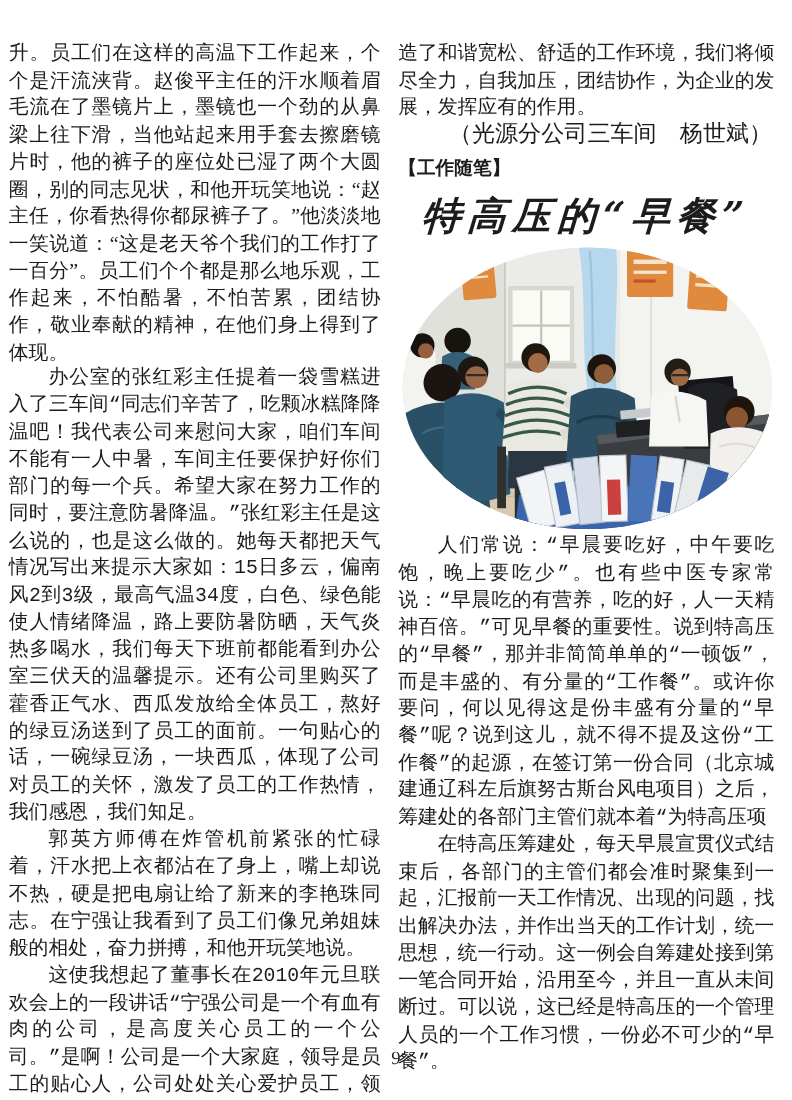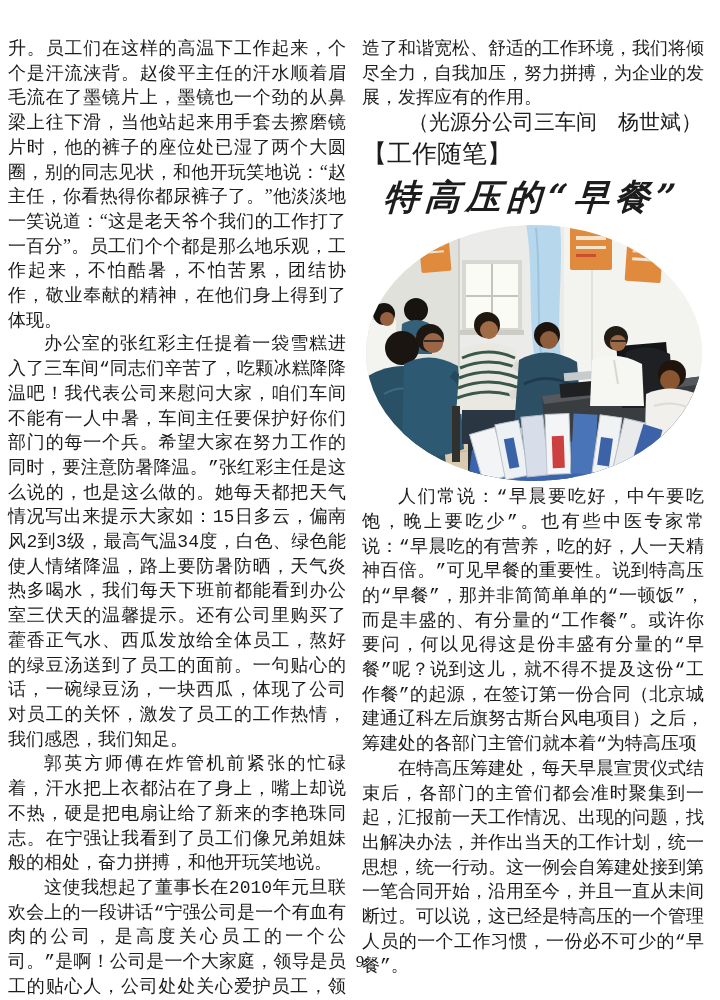--- a/index.html
+++ b/index.html
@@ -33,22 +33,22 @@
   .col p.indent { text-indent: 2em; font-family: Liberation Mono, monospace; }
   .byline {
     text-align: right;
     font-family: "Liberation Sans", "DejaVu Sans", sans-serif;
     font-size: 21px;
     line-height: 24px;
     padding-right: 2px;
   }
   .section-heading {
     font-family: "Liberation Sans", "DejaVu Sans", sans-serif;
-    font-weight: normal;
-    font-size: 25px;
+    font-weight: bold;
+    font-size: 17px;
     line-height: 28px;
     margin: 5px 0 0 0;
   }
   .article-title {
     font-family: "DejaVu Serif", "Liberation Serif", serif;
     font-weight: bold;
     font-style: italic;
     font-size: 35px;
     line-height: 46px;
     letter-spacing: 6px;
@@ -77,21 +77,21 @@
   <div class="columns">
 
     <div class="col">
       <p>升。员工们在这样的高温下工作起来，个个是汗流浃背。赵俊平主任的汗水顺着眉毛流在了墨镜片上，墨镜也一个劲的从鼻梁上往下滑，当他站起来用手套去擦磨镜片时，他的裤子的座位处已湿了两个大圆圈，别的同志见状，和他开玩笑地说：“赵主任，你看热得你都尿裤子了。”他淡淡地一笑说道：“这是老天爷个我们的工作打了一百分”。员工们个个都是那么地乐观，工作起来，不怕酷暑，不怕苦累，团结协作，敬业奉献的精神，在他们身上得到了体现。</p>
       <p class="indent">办公室的张红彩主任提着一袋雪糕进入了三车间“同志们辛苦了，吃颗冰糕降降温吧！我代表公司来慰问大家，咱们车间不能有一人中暑，车间主任要保护好你们部门的每一个兵。希望大家在努力工作的同时，要注意防暑降温。”张红彩主任是这么说的，也是这么做的。她每天都把天气情况写出来提示大家如：15日多云，偏南风2到3级，最高气温34度，白色、绿色能使人情绪降温，路上要防暑防晒，天气炎热多喝水，我们每天下班前都能看到办公室三伏天的温馨提示。还有公司里购买了藿香正气水、西瓜发放给全体员工，熬好的绿豆汤送到了员工的面前。一句贴心的话，一碗绿豆汤，一块西瓜，体现了公司对员工的关怀，激发了员工的工作热情，我们感恩，我们知足。</p>
       <p class="indent">郭英方师傅在炸管机前紧张的忙碌着，汗水把上衣都沾在了身上，嘴上却说不热，硬是把电扇让给了新来的李艳珠同志。在宁强让我看到了员工们像兄弟姐妹般的相处，奋力拼搏，和他开玩笑地说。</p>
       <p class="indent">这使我想起了董事长在2010年元旦联欢会上的一段讲话“宁强公司是一个有血有肉的公司，是高度关心员工的一个公司。”是啊！公司是一个大家庭，领导是员工的贴心人，公司处处关心爱护员工，领导那种体贴大家务实的作风，让我终生难忘，为我们营</p>
     </div>
 
     <div class="col">
-      <p>造了和谐宽松、舒适的工作环境，我们将倾尽全力，自我加压，努力拼搏，为企业的发展，发挥应有的作用。</p>
+      <p>造了和谐宽松、舒适的工作环境，我们将倾尽全力，自我加压，团结协作，为企业的发展，发挥应有的作用。</p>
       <div class="byline">（光源分公司三车间　杨世斌）</div>
       <h2 class="section-heading">【工作随笔】</h2>
       <h1 class="article-title">特高压的“早餐”</h1>
 
       <div class="photo-wrap">
         <svg viewBox="0 0 340 258" width="340" height="258">
           <defs>
             <clipPath id="ovalClip">
                 <ellipse cx="170" cy="129" rx="168" ry="128"></ellipse>
               </clipPath>

